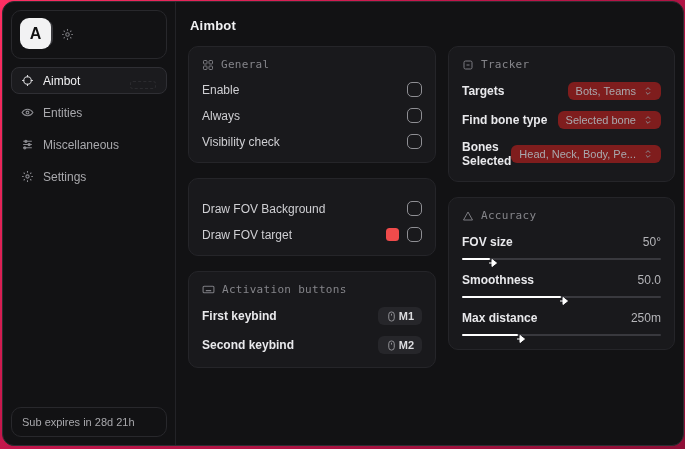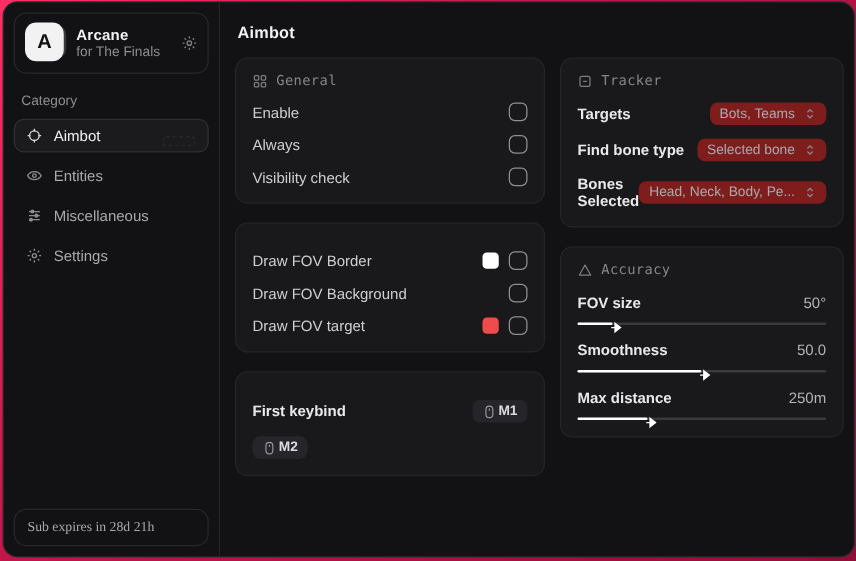--- a/index.html
+++ b/index.html
@@ -47,21 +47,21 @@
   .nav-item.active { background:#1b1b1e; border-color:#2f2f34; color:#f0f0f2; }
   .nav-item.active .nicon { color:#d8d8db; }
   .ghost-hint {
     position:absolute; right:10px; bottom:4px; width:26px; height:8px;
     border:1px dashed #4a4a4f; border-radius:3px; opacity:.35;
   }
   .status-card {
     position:absolute; left:8px; right:8px; bottom:8px;
     border:1px solid #28282c; border-radius:10px; padding:8px 10px;
   }
-  .status-line1 { font-family:Liberation Serif, serif; font-size:11px; color:#a8a8ac; }
+  .status-line1 { font-family:Liberation Sans, sans-serif; font-size:11px; color:#a8a8ac; }
   .status-line2 { font-family:"DejaVu Sans Mono", monospace; font-size:10px; color:#85858a; margin-top:3px; font-weight:bold; }
   
   .main { flex:1; padding:13px 12px 12px 12px; overflow:hidden; }
   .page-title { color:#f2f2f4; font-size:13px; font-weight:bold; margin:3px 0 13px 2px; letter-spacing:.2px; }
   .columns { display:flex; gap:12px; align-items:flex-start; }
   .col-left  { width:248px; flex:0 0 248px; display:flex; flex-direction:column; gap:15px; }
   .col-right { flex:1; display:flex; flex-direction:column; gap:15px; }
   .card {
     background:#19191c; border:1px solid #252529; border-radius:10px;
     padding:11px 13px 13px 13px;
@@ -108,33 +108,28 @@
 <body>
 
 <div class="window">
 
   <div class="sidebar">
     <div class="brand-card">
       <div class="logo-wrap">
         <div class="logo-back"></div>
         <div class="logo">A</div>
       </div>
-      <div class="brand-text">
-        <div class="brand-name">Arcane</div>
-        <div class="brand-sub">for The Finals</div>
-      </div>
       <div class="brand-gear">
         <svg width="13" height="13" viewBox="0 0 24 24" fill="none" stroke="currentColor" stroke-width="2">
           <circle cx="12" cy="12" r="3.2"></circle>
           <path d="M12 2v3M12 19v3M2 12h3M19 12h3M4.9 4.9l2.1 2.1M17 17l2.1 2.1M19.1 4.9L17 7M7 17l-2.1 2.1"></path>
         </svg>
       </div>
     </div>
 
-    <div class="category-label">Category</div>
 
     <div class="nav">
       <div class="nav-item active">
         <span class="nicon">
           <svg width="13" height="13" viewBox="0 0 24 24" fill="none" stroke="currentColor" stroke-width="2">
             <circle cx="12" cy="12" r="7"></circle>
               <path d="M12 2v4M12 18v4M2 12h4M18 12h4"></path>
           </svg>
         </span>
         <span>Aimbot</span>
@@ -204,55 +199,58 @@
             <span class="checkbox"></span>
           </div>
           <div class="row">
             <span class="row-label">Visibility check</span>
             <span class="checkbox"></span>
           </div>
         </div>
 
         <div class="card">
           <div class="row">
-            <span class="row-label">Draw FOV Border</span>
-            <span class="controls">
-              <span class="swatch" style="background: rgb(255, 255, 255);"></span>
-              <span class="checkbox"></span>
-            </span>
-          </div>
-          <div class="row">
             <span class="row-label">Draw FOV Background</span>
             <span class="controls">
               <span class="checkbox"></span>
             </span>
           </div>
           <div class="row">
             <span class="row-label">Draw FOV target</span>
             <span class="controls">
               <span class="swatch" style="background: rgb(239, 75, 75);"></span>
               <span class="checkbox"></span>
             </span>
           </div>
         </div>
 
         <div class="card">
+          <div class="card-head">
+            <span class="cicon">
+              <svg width="13" height="13" viewBox="0 0 24 24" fill="none" stroke="currentColor" stroke-width="2">
+                <rect x="2" y="6" width="20" height="12" rx="2"></rect>
+                <path d="M6 10h.01M10 10h.01M14 10h.01M18 10h.01M7 14h10"></path>
+              </svg>
+            </span>
+            <span>Activation buttons</span>
+          </div>
           <div class="row">
             <span class="row-label strong">First keybind</span>
             <span class="keybind">
               <span class="micon">
                 <svg width="11" height="11" viewBox="0 0 24 24" fill="none" stroke="currentColor" stroke-width="2">
                   <rect x="6" y="2" width="12" height="20" rx="6"></rect>
                     <path d="M12 6v4"></path>
                 </svg>
               </span>
               <span>M1</span>
             </span>
           </div>
           <div class="row">
+            <span class="row-label strong">Second keybind</span>
             <span class="keybind">
               <span class="micon">
                 <svg width="11" height="11" viewBox="0 0 24 24" fill="none" stroke="currentColor" stroke-width="2">
                   <rect x="6" y="2" width="12" height="20" rx="6"></rect>
                     <path d="M12 6v4"></path>
                 </svg>
               </span>
               <span>M2</span>
             </span>
           </div>

